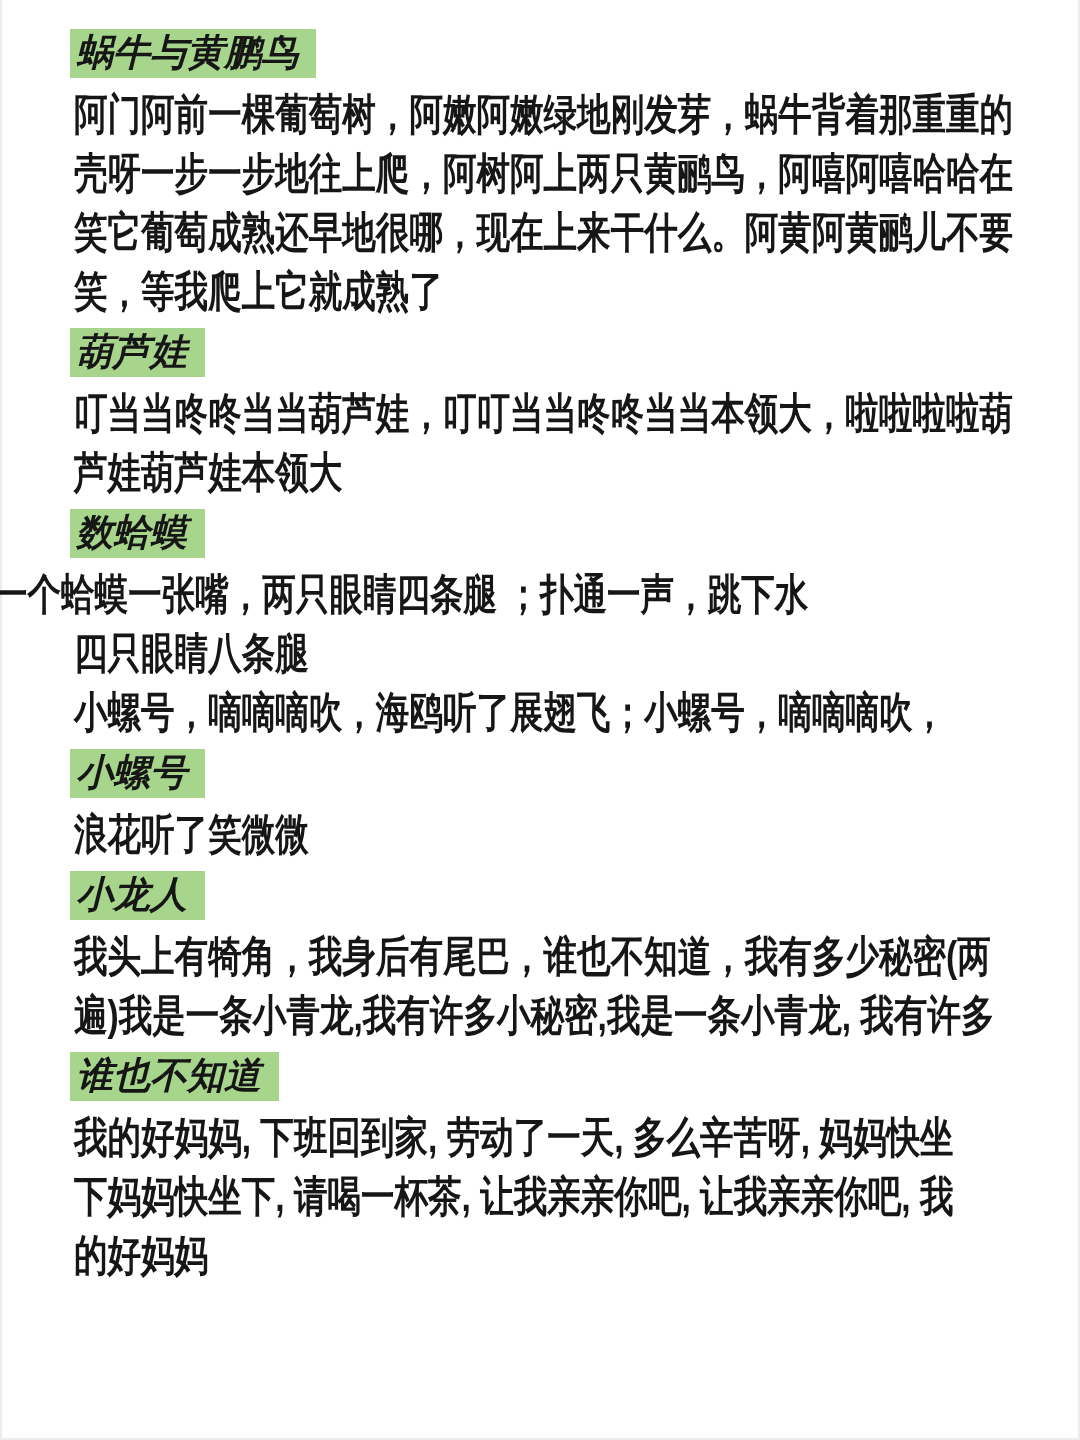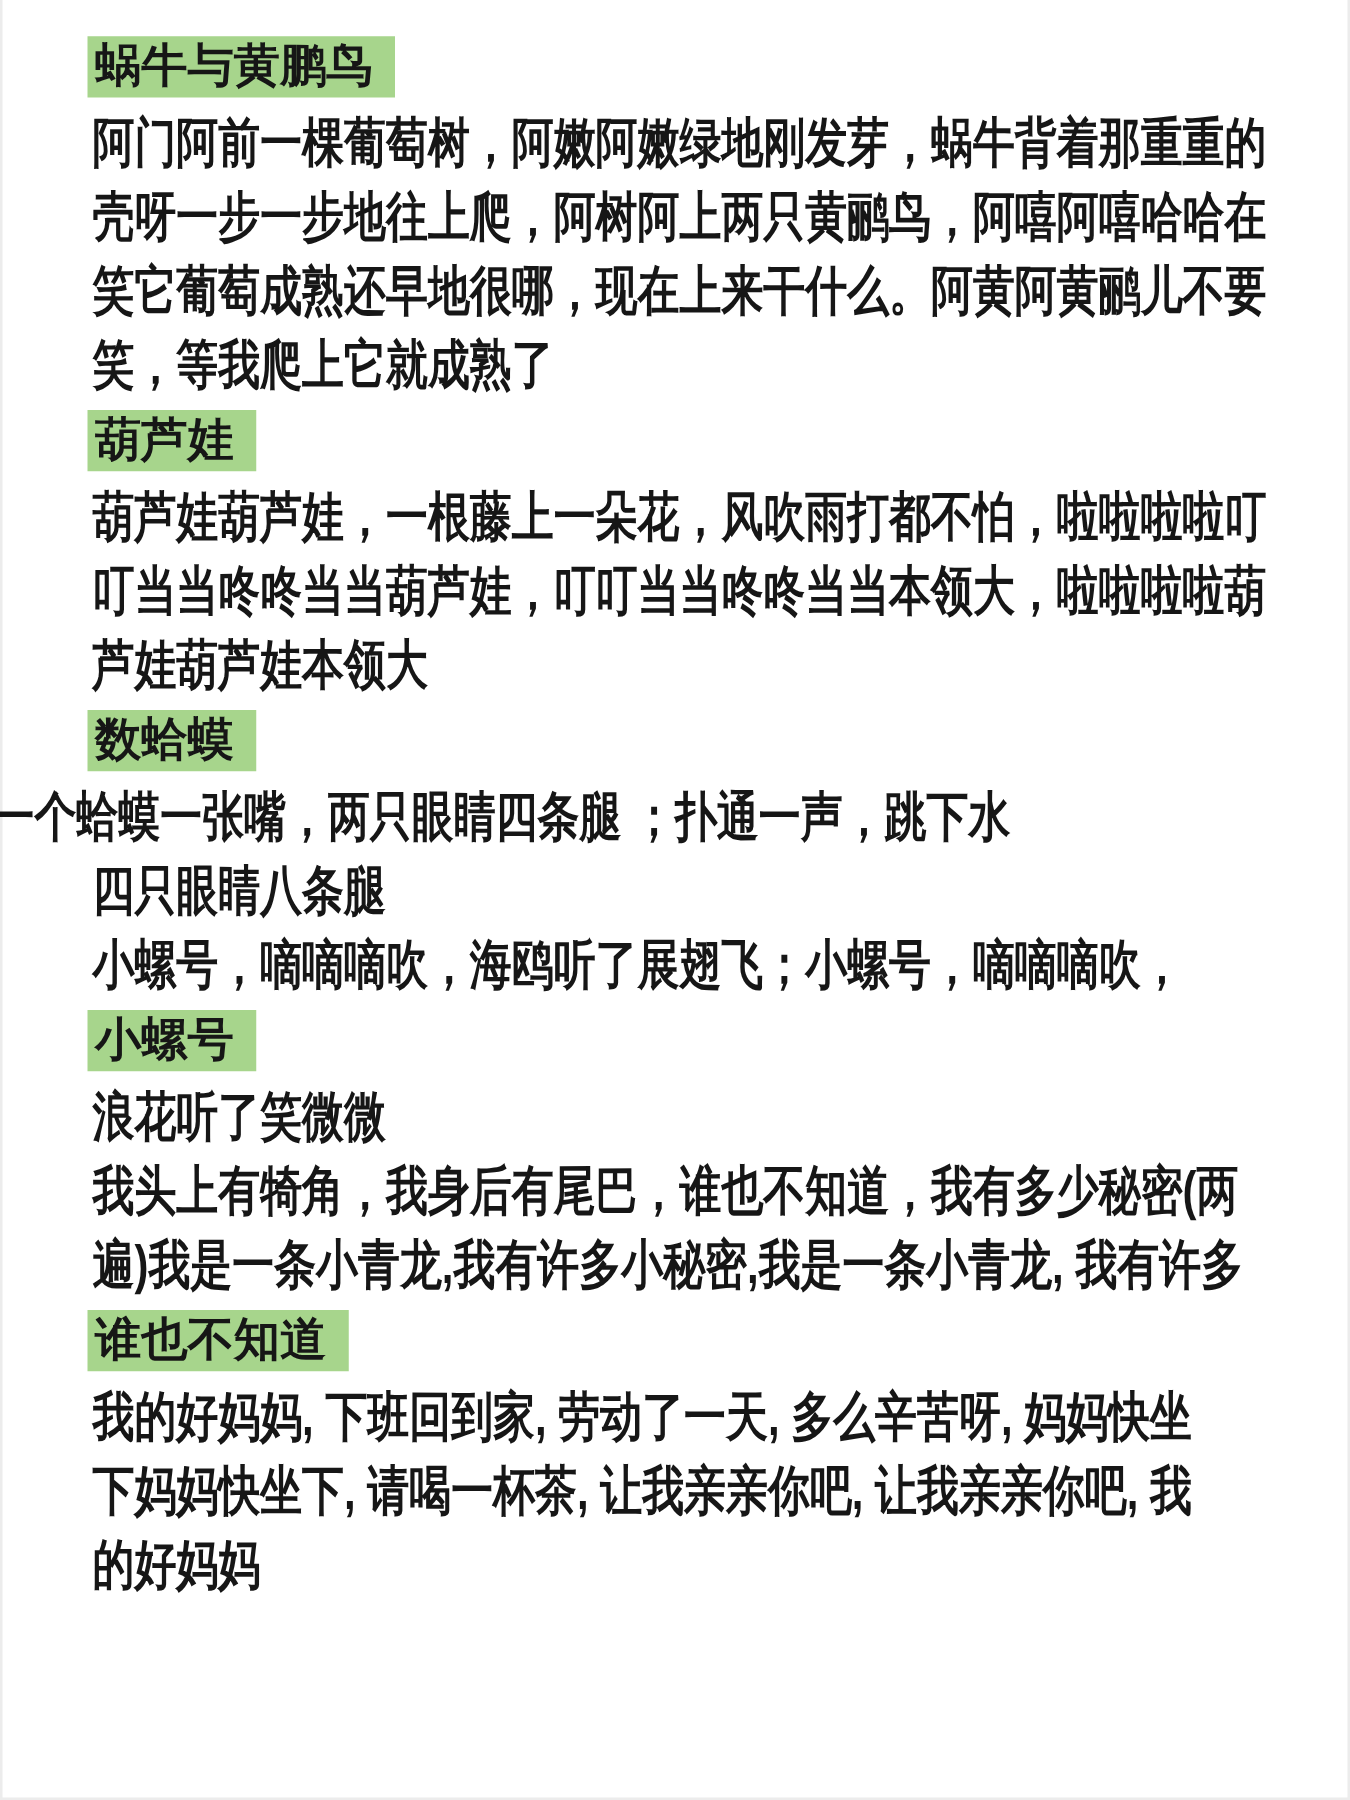--- a/index.html
+++ b/index.html
@@ -22,21 +22,21 @@
     border-right:2px solid var(--frame);
     border-bottom:2px solid var(--frame);
     padding:22px 40px 0 72px;
   }
   .row{
     height:59px;
     display:flex;
     align-items:center;
     white-space:nowrap;
   }
-  .row.trow{height:63px;}
+  .row.trow{height:63px;font-style:italic;}
   .hl{
     display:inline-block;
     background:var(--highlight);
     font-size:37px;
     font-weight:700;
     line-height:1.0;
     padding:5px 18px 7px 6px;
     margin-left:-4px;
     letter-spacing:0px;
   }
@@ -69,23 +69,20 @@
       <span class="cond">笑它葡萄成熟还早地很哪，现在上来干什么。阿黄阿黄鹂儿不要</span>
     </div>
   <div class="row">
       <span class="cond">笑，等我爬上它就成熟了</span>
     </div>
 
   <div class="row trow">
     <span class="hl">葫芦娃</span>
   </div>
   <div class="row">
-      <span class="cond">葫芦娃葫芦娃，一根藤上一朵花，风吹雨打都不怕，啦啦啦啦叮</span>
-    </div>
-  <div class="row">
       <span class="cond">叮当当咚咚当当葫芦娃，叮叮当当咚咚当当本领大，啦啦啦啦葫</span>
     </div>
   <div class="row">
       <span class="cond">芦娃葫芦娃本领大</span>
     </div>
 
   <div class="row trow">
     <span class="hl">数蛤蟆</span>
   </div>
   <div class="row indent">
@@ -98,20 +95,23 @@
   <div class="row">
       <span class="cond">小螺号，嘀嘀嘀吹，海鸥听了展翅飞；小螺号，嘀嘀嘀吹，</span>
     </div>
   <div class="row trow">
     <span class="hl">小螺号</span>
   </div>
   <div class="row">
       <span class="cond">浪花听了笑微微</span>
     </div>
 
+  <div class="row trow">
+    <span class="hl">小龙人</span>
+  </div>
   <div class="row">
       <span class="cond">我头上有犄角，我身后有尾巴，谁也不知道，我有多少秘密(两</span>
     </div>
   <div class="row">
       <span class="cond">遍)我是一条小青龙,我有许多小秘密,我是一条小青龙, 我有许多</span>
     </div>
 
   <div class="row trow">
     <span class="hl">谁也不知道</span>
   </div>

